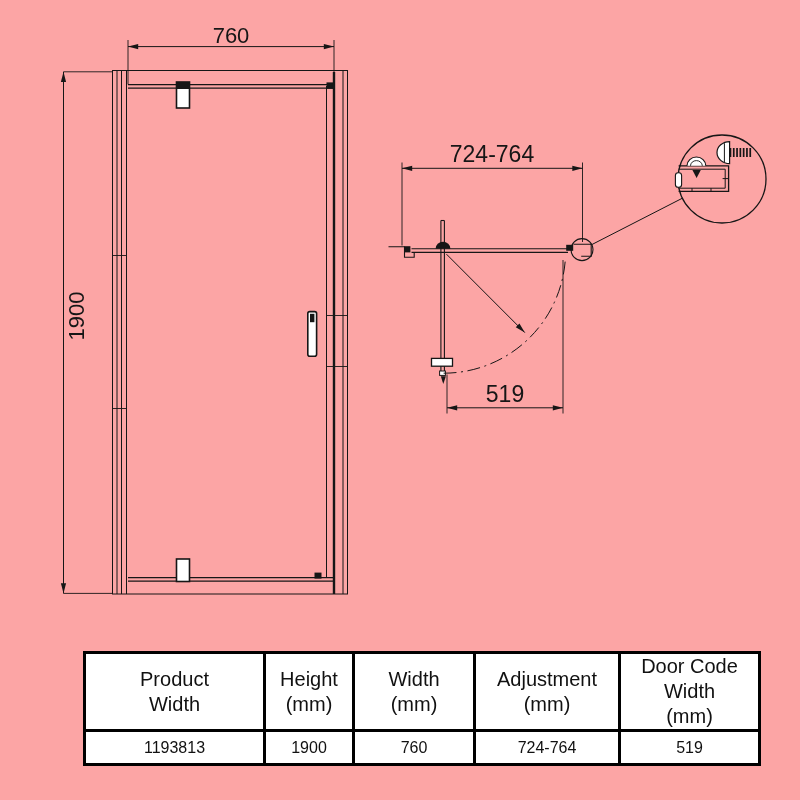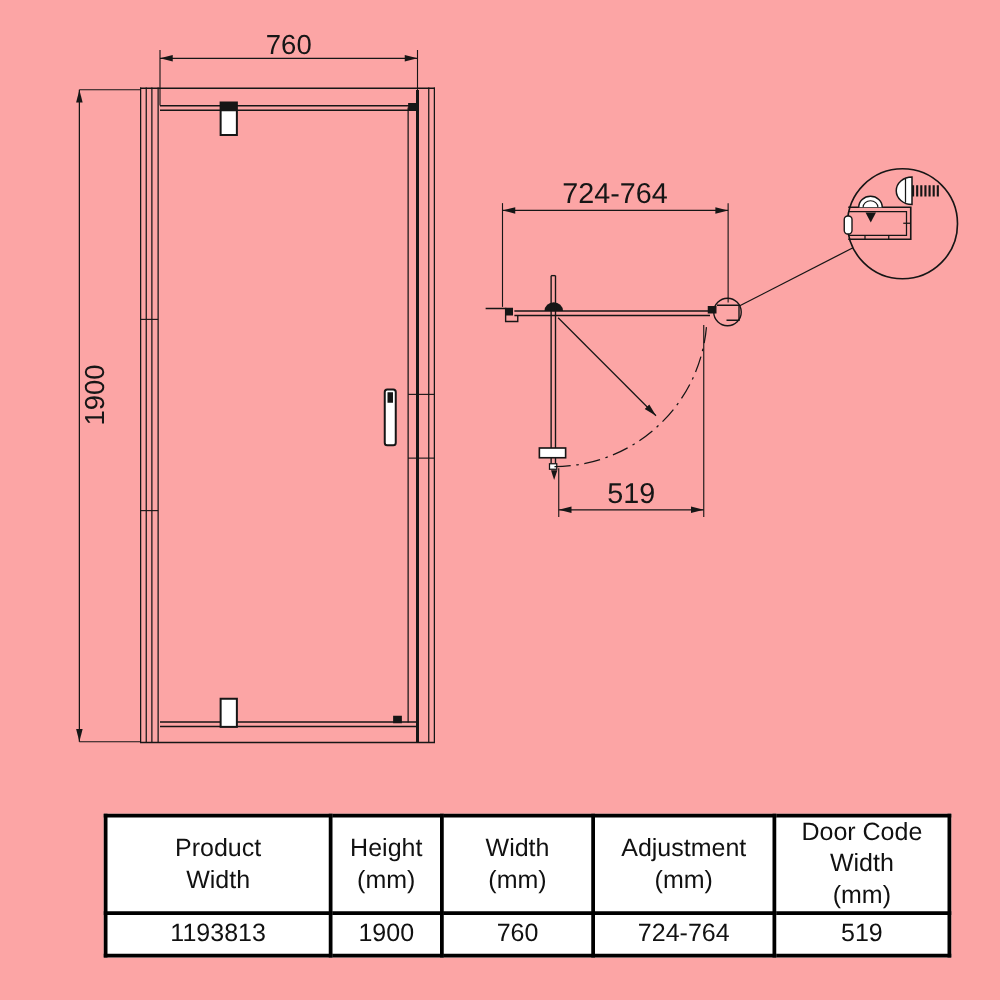--- a/index.html
+++ b/index.html
@@ -18,21 +18,21 @@
   .dim-label-plan{font-size:23px;}
   .spec-table-wrap{position:absolute;left:83px;top:651px;}
   table{border-collapse:collapse;table-layout:fixed;background:#fff;}
   th,td{
     border:3px solid #000;
     text-align:center;vertical-align:middle;
     font-weight:normal;padding:0;color:#111;
     font-family:"Liberation Sans", sans-serif;
   }
   thead th{height:75px;font-size:20px;line-height:25px;}
-  tbody td{height:31px;font-size:20px;}
+  tbody td{height:31px;font-size:16px;}
 </style>
 </head>
 <body>
 
 <div class="stage">
 
   <svg width="800" height="632" viewBox="0 0 800 632">
     <defs>
       <marker id="arrow" markerUnits="userSpaceOnUse" markerWidth="12" markerHeight="8" refX="10.6" refY="3.1" orient="auto-start-reverse">
         <polygon points="10.6,3.1 0.4,0.5 0.4,5.7" fill="#161616"></polygon>

